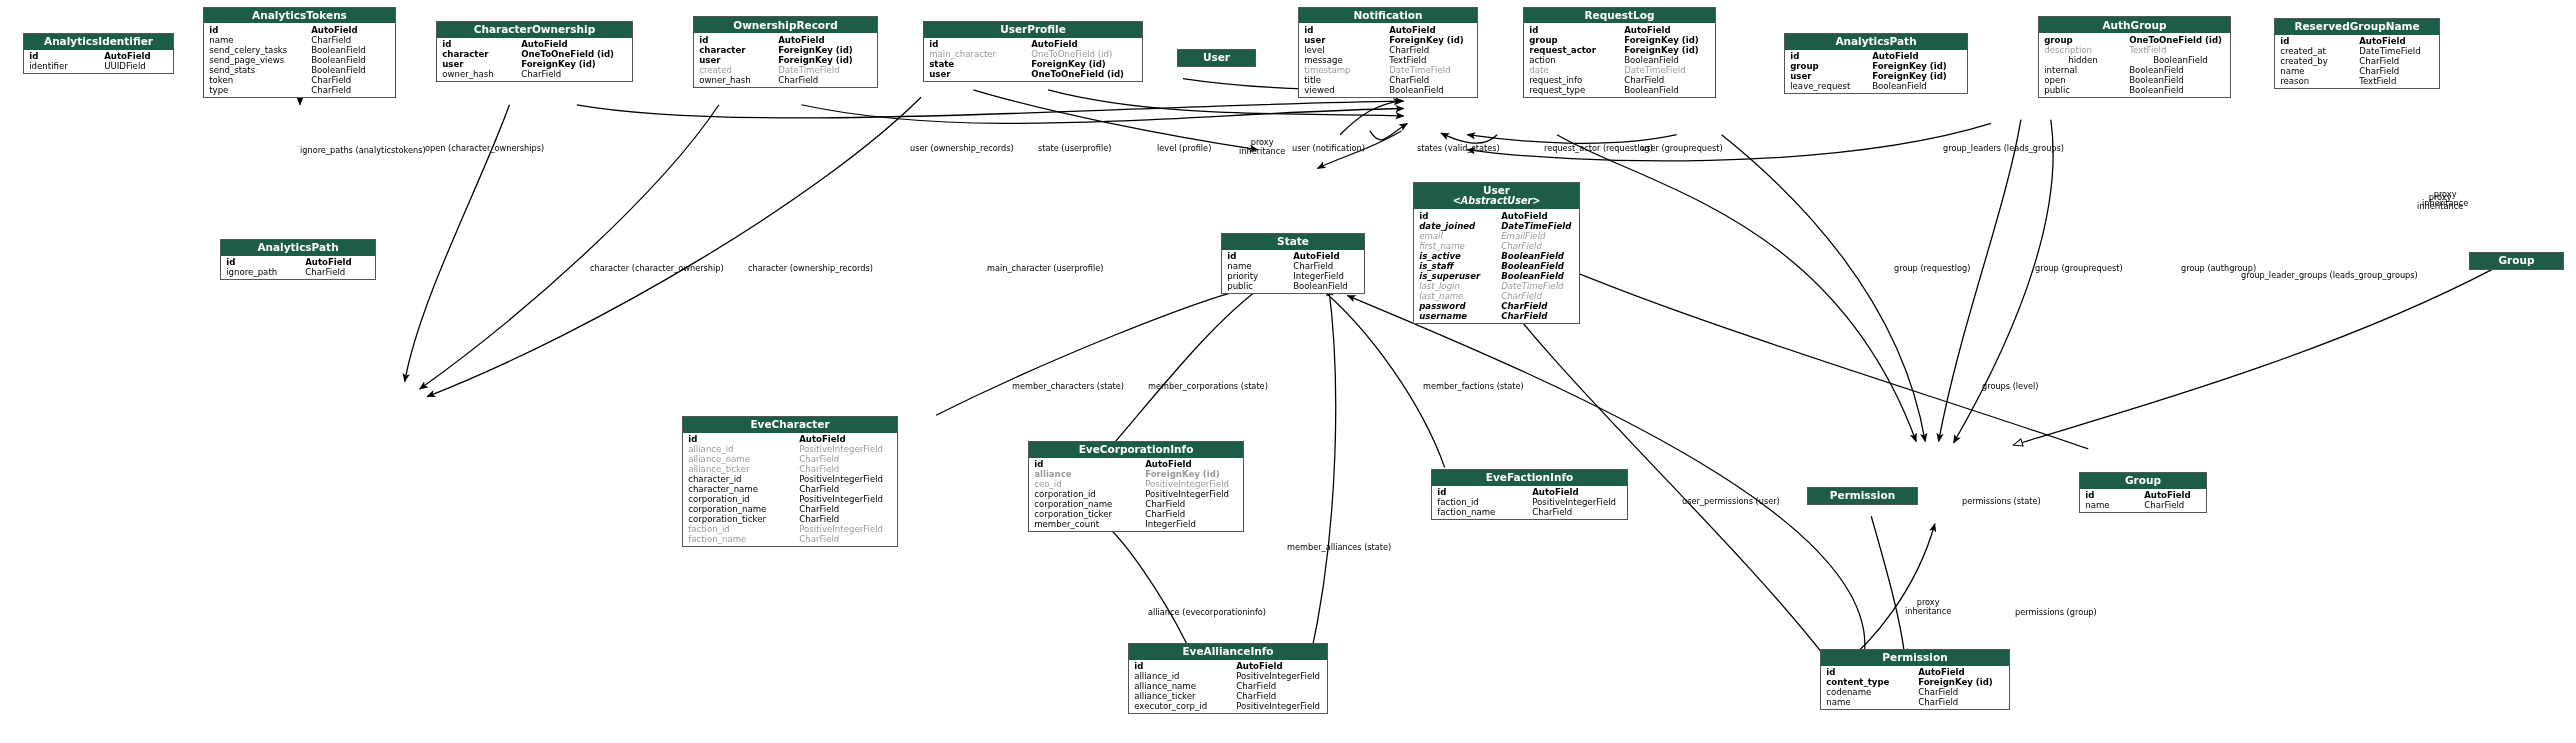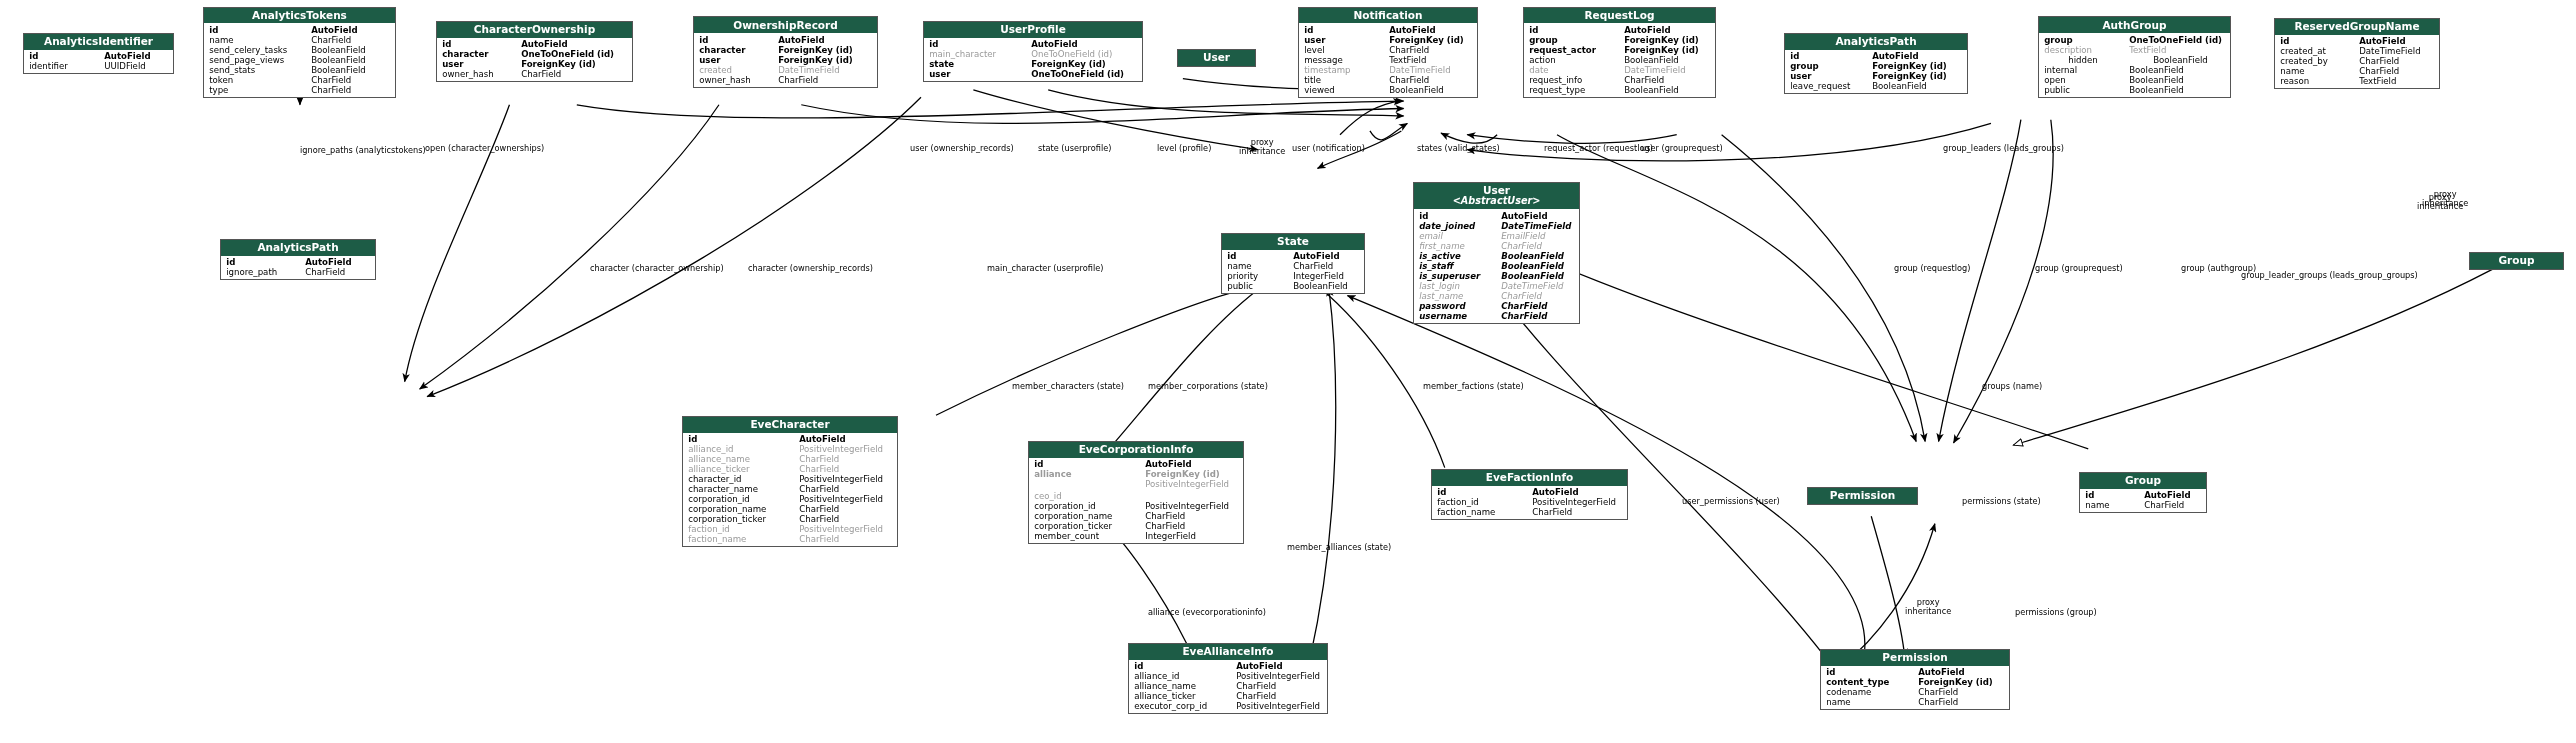--- a/index.html
+++ b/index.html
@@ -557,21 +557,21 @@
         <div class="node-body">
           <div class="frow pk">
             <span class="fname" style="width: 111px;">id</span>
             <span class="ftype">AutoField</span>
           </div>
           <div class="frow nullb">
             <span class="fname" style="width: 111px;">alliance</span>
             <span class="ftype">ForeignKey (id)</span>
           </div>
           <div class="frow null">
-            <span class="fname" style="width: 111px; margin-top: 12px;">ceo_id</span>
+            <span class="fname" style="width: 111px;">ceo_id</span>
             <span class="ftype">PositiveIntegerField</span>
           </div>
           <div class="frow plain">
             <span class="fname" style="width: 111px;">corporation_id</span>
             <span class="ftype">PositiveIntegerField</span>
           </div>
           <div class="frow plain">
             <span class="fname" style="width: 111px;">corporation_name</span>
             <span class="ftype">CharField</span>
           </div>
@@ -684,21 +684,21 @@
       <div class="edge-label" style="left: 987px; top: 264px;">main_character (userprofile)</div>
       <div class="edge-label" style="left: 1894px; top: 264px;">group (requestlog)</div>
       <div class="edge-label" style="left: 2035px; top: 264px;">group (grouprequest)</div>
       <div class="edge-label" style="left: 2181px; top: 264px;">group (authgroup)</div>
       <div class="edge-label" style="left: 2241px; top: 271px;">group_leader_groups (leads_group_groups)</div>
       <div class="edge-label" style="left: 2417px; top: 193px;">proxy
 inheritance</div>
       <div class="edge-label" style="left: 1012px; top: 382px;">member_characters (state)</div>
       <div class="edge-label" style="left: 1148px; top: 382px;">member_corporations (state)</div>
       <div class="edge-label" style="left: 1423px; top: 382px;">member_factions (state)</div>
-      <div class="edge-label" style="left: 1982px; top: 382px;">groups (name)</div>
+      <div class="edge-label" style="left: 1982px; top: 382px;">groups (level)</div>
       <div class="edge-label" style="left: 1287px; top: 497px; margin-top: 46px;">member_alliances (state)</div>
       <div class="edge-label" style="left: 1682px; top: 497px;">user_permissions (user)</div>
       <div class="edge-label" style="left: 1962px; top: 497px;">permissions (state)</div>
       <div class="edge-label" style="left: 1148px; top: 608px;">alliance (evecorporationinfo)</div>
       <div class="edge-label" style="left: 1905px; top: 598px;">proxy
 inheritance</div>
       <div class="edge-label" style="left: 2015px; top: 608px;">permissions (group)</div>
       <div class="edge-label" style="left: 2422px; top: 190px;">proxy
 inheritance</div>
     </div>

